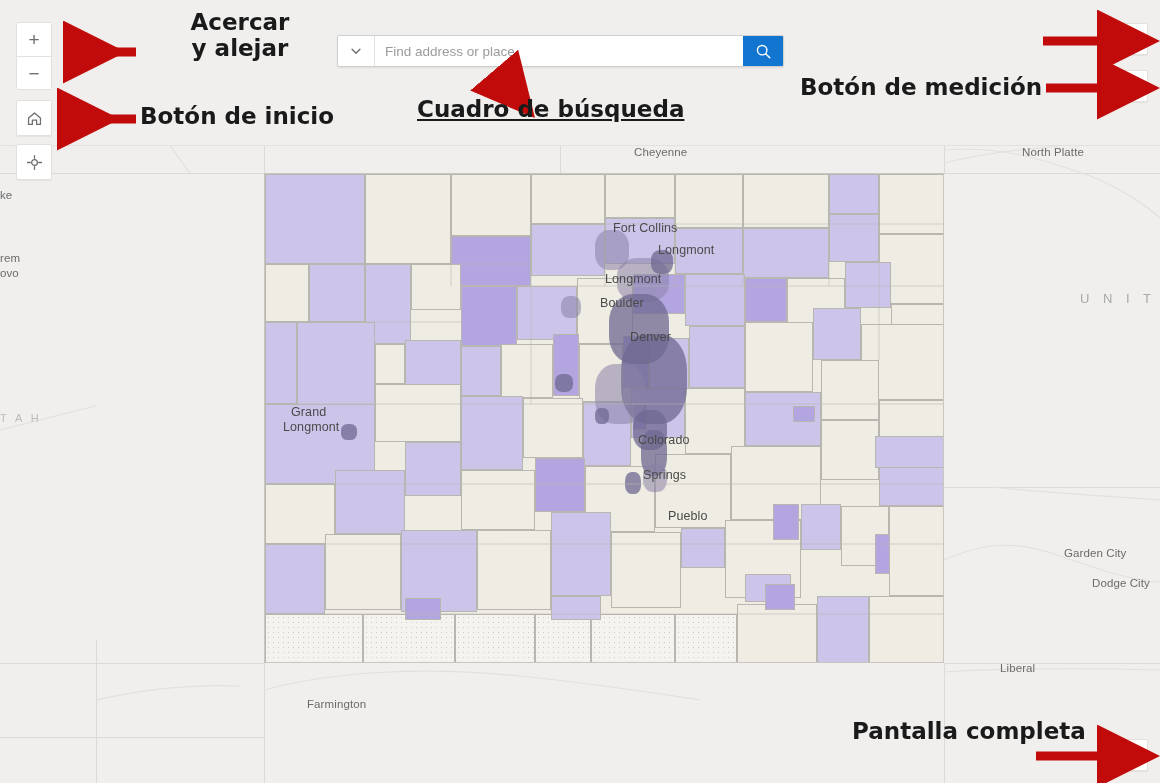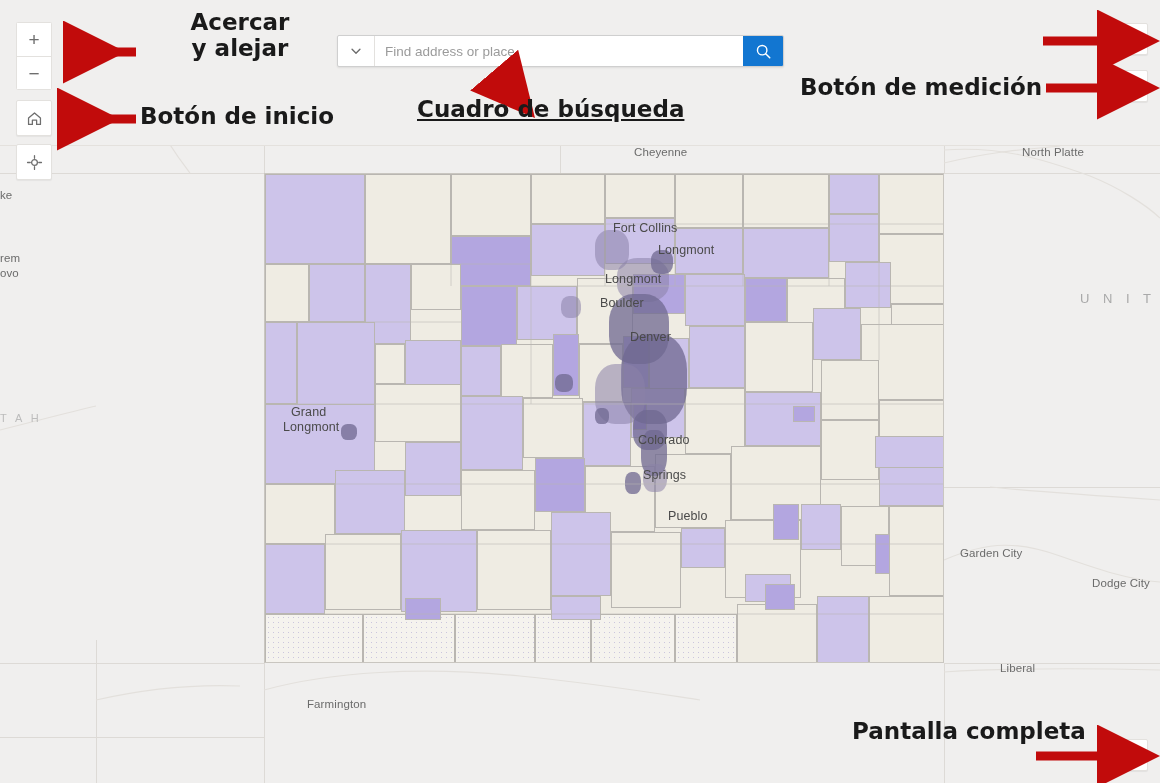--- a/index.html
+++ b/index.html
@@ -384,21 +384,21 @@
     <div class="map-label city-big" style="left:613px;top:221px;">Fort Collins</div>
     <div class="map-label city-big" style="left:658px;top:243px;">Longmont</div>
     <div class="map-label city-big" style="left:605px;top:272px;">Longmont</div>
     <div class="map-label city-big" style="left:600px;top:296px;">Boulder</div>
     <div class="map-label city-big" style="left:630px;top:330px;">Denver</div>
     <div class="map-label city-big" style="left:291px;top:405px;">Grand</div>
     <div class="map-label city-big" style="left:283px;top:420px;">Longmont</div>
     <div class="map-label city-big" style="left:638px;top:433px;">Colorado</div>
     <div class="map-label city-big" style="left:643px;top:448px;margin-top:20px;">Springs</div>
     <div class="map-label city-big" style="left:668px;top:509px;">Pueblo</div>
-    <div class="map-label" style="left:960px;top:547px;">Garden City</div>
+    <div class="map-label" style="left:1064px;top:547px;">Garden City</div>
     <div class="map-label" style="left:1092px;top:577px;">Dodge City</div>
     <div class="map-label" style="left:1000px;top:662px;">Liberal</div>
     <div class="map-label" style="left:307px;top:698px;">Farmington</div>
     <div class="map-label" style="left:0;top:189px;">ke</div>
     <div class="map-label" style="left:0;top:252px;">rem</div>
     <div class="map-label" style="left:0;top:267px;">ovo</div>
     <div class="map-label" style="left:0;top:68px;">n</div>
     <div class="map-label country" style="left:1080px;top:291px;">U N I T E</div>
     <div class="map-label state" style="left:0;top:412px;">T A H</div>
   </div>

